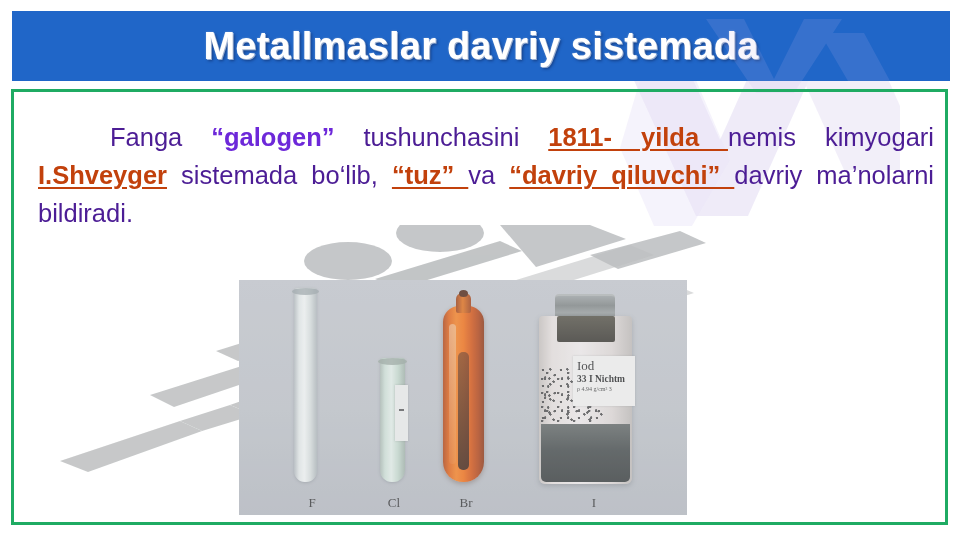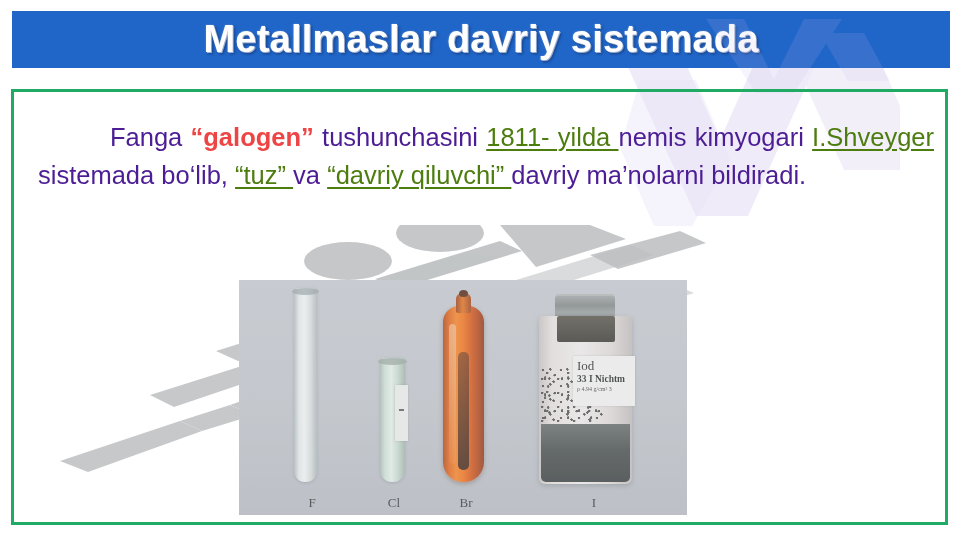--- a/index.html
+++ b/index.html
@@ -49,21 +49,21 @@
     height: 300px;
     opacity: .85;
   }
 
   
   .banner {
     position: absolute;
     left: 12px;
     top: 11px;
     width: 938px;
-    height: 57px;
+    height: 70px;
     background: #2066c8;
     z-index: 3;
     display: flex;
     align-items: center;
     justify-content: center;
   }
   .banner-title {
     font-size: 38px;
     font-weight: bold;
     color: #ffffff;
@@ -105,26 +105,26 @@
     width: 896px;
     font-size: 25.5px;
     line-height: 38px;
     color: #000000;
     text-align: justify;
     text-justify: inter-word;
     z-index: 6;
   }
   .body-text .indent { display: inline-block; width: 72px; }
   .hl {
-    color: #ef4444;
+    color: #6d28d9;
     font-weight: bold;
   }
   .hl-u {
-    color: #4d7c0f;
-    font-weight: normal;
+    color: #c2410c;
+    font-weight: bold;
     text-decoration: underline;
     text-decoration-thickness: 2px;
     text-underline-offset: 3px;
   }
   .plain { color: #4c1d95; }
 
   
   .photo {
     position: absolute;
     left: 225px;

